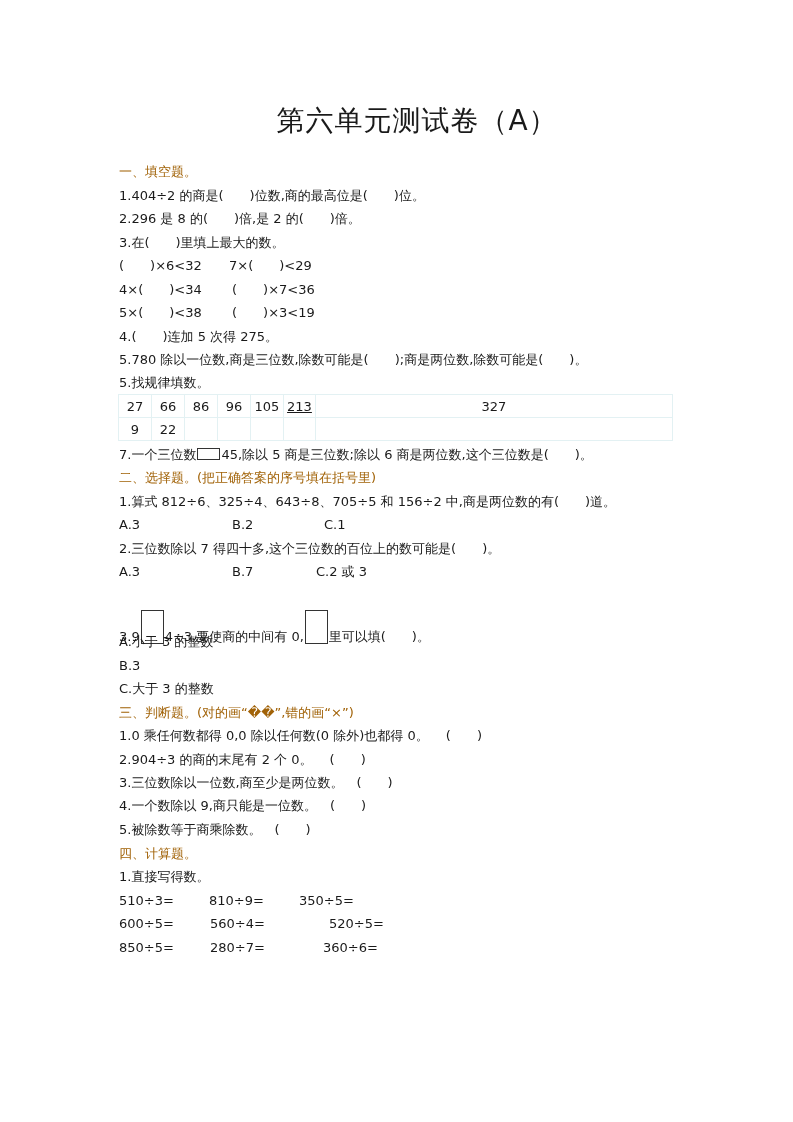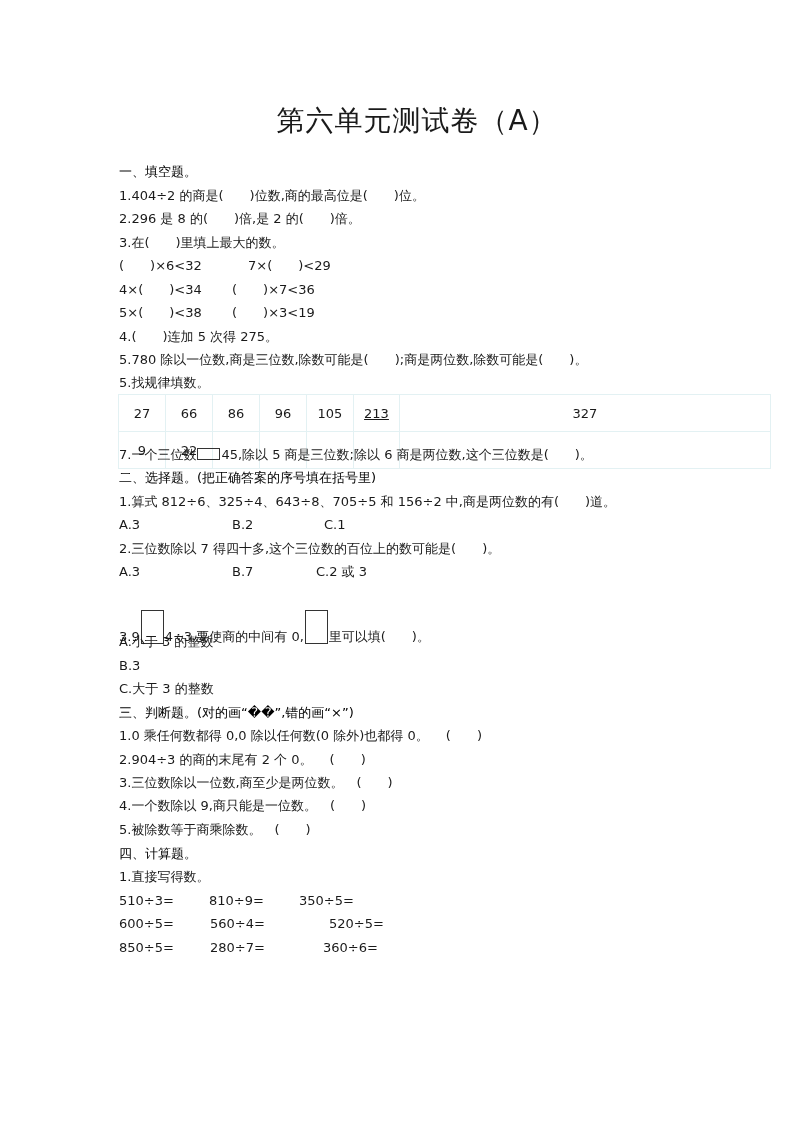--- a/index.html
+++ b/index.html
@@ -1,39 +1,39 @@
 <!DOCTYPE html>
 <html><head>
   <meta charset="utf-8">
   <style>
     html, body { margin: 0; padding: 0; background: #ffffff; }
     body { width: 793px; height: 1122px; position: relative; overflow: hidden;
            font-family: "DejaVu Sans", "Liberation Sans", sans-serif; color: #1a1a1a; }
     .title { position: absolute; top: 102px; left: 0; width: 834px; text-align: center;
              font-size: 28px; font-weight: normal; color: #1a1a1a; letter-spacing: 1px; }
     .line { position: absolute; left: 119px; font-size: 13px; line-height: 18px; white-space: pre; }
-    .heading { color: #000000; }
+    .heading { color: #a16207; }
     .box-inline { display: inline-block; width: 21px; height: 10px; border: 1px solid #333; vertical-align: -1px; margin: 0 1px; }
     .box-tall { display: inline-block; width: 21px; height: 32px; border: 1px solid #333; border-bottom: 1px solid #333; vertical-align: -3px; margin: 0 1px; }
     table.seq { position: absolute; left: 118px; top: 394px; border-collapse: collapse; font-size: 13px; }
-    table.seq td { border: 1px solid #e3f1f3; height: 22px; padding: 7px; text-align: center; }
+    table.seq td { border: 1px solid #e3f1f3; height: 22px; padding: 0; text-align: center; }
     .c1 { width: 32px; } .c2 { width: 32px; } .c3 { width: 32px; } .c4 { width: 32px; margin-top: 15px; }
     .c5 { width: 32px; margin-left: 11px; } .c6 { width: 31px; text-decoration: underline; } .c7 { width: 356px; }
   </style>
 </head>
 <body>
 
 <div class="title">第六单元测试卷（A）</div>
 
 <div class="line heading" style="top:163px">一、填空题。</div>
 <div class="line" style="top:187px">1.404÷2 的商是(　　)位数,商的最高位是(　　)位。</div>
 <div class="line" style="top:210px">2.296 是 8 的(　　)倍,是 2 的(　　)倍。</div>
 <div class="line" style="top:234px">3.在(　　)里填上最大的数。</div>
 <div class="line" style="top:257px">(　　)×6&lt;32</div>
-<div class="line" style="top:257px;left:248px">7×(　　)&lt;29</div>
+<div class="line" style="top:257px;left:229px">7×(　　)&lt;29</div>
 <div class="line" style="top:281px">4×(　　)&lt;34</div>
 <div class="line" style="top:281px;left:232px">(　　)×7&lt;36</div>
 <div class="line" style="top:304px">5×(　　)&lt;38</div>
 <div class="line" style="top:304px;left:232px">(　　)×3&lt;19</div>
 <div class="line" style="top:328px">4.(　　)连加 5 次得 275。</div>
 <div class="line" style="top:351px">5.780 除以一位数,商是三位数,除数可能是(　　);商是两位数,除数可能是(　　)。</div>
 <div class="line" style="top:374px">5.找规律填数。</div>
 
 <table class="seq">
   <tbody>

